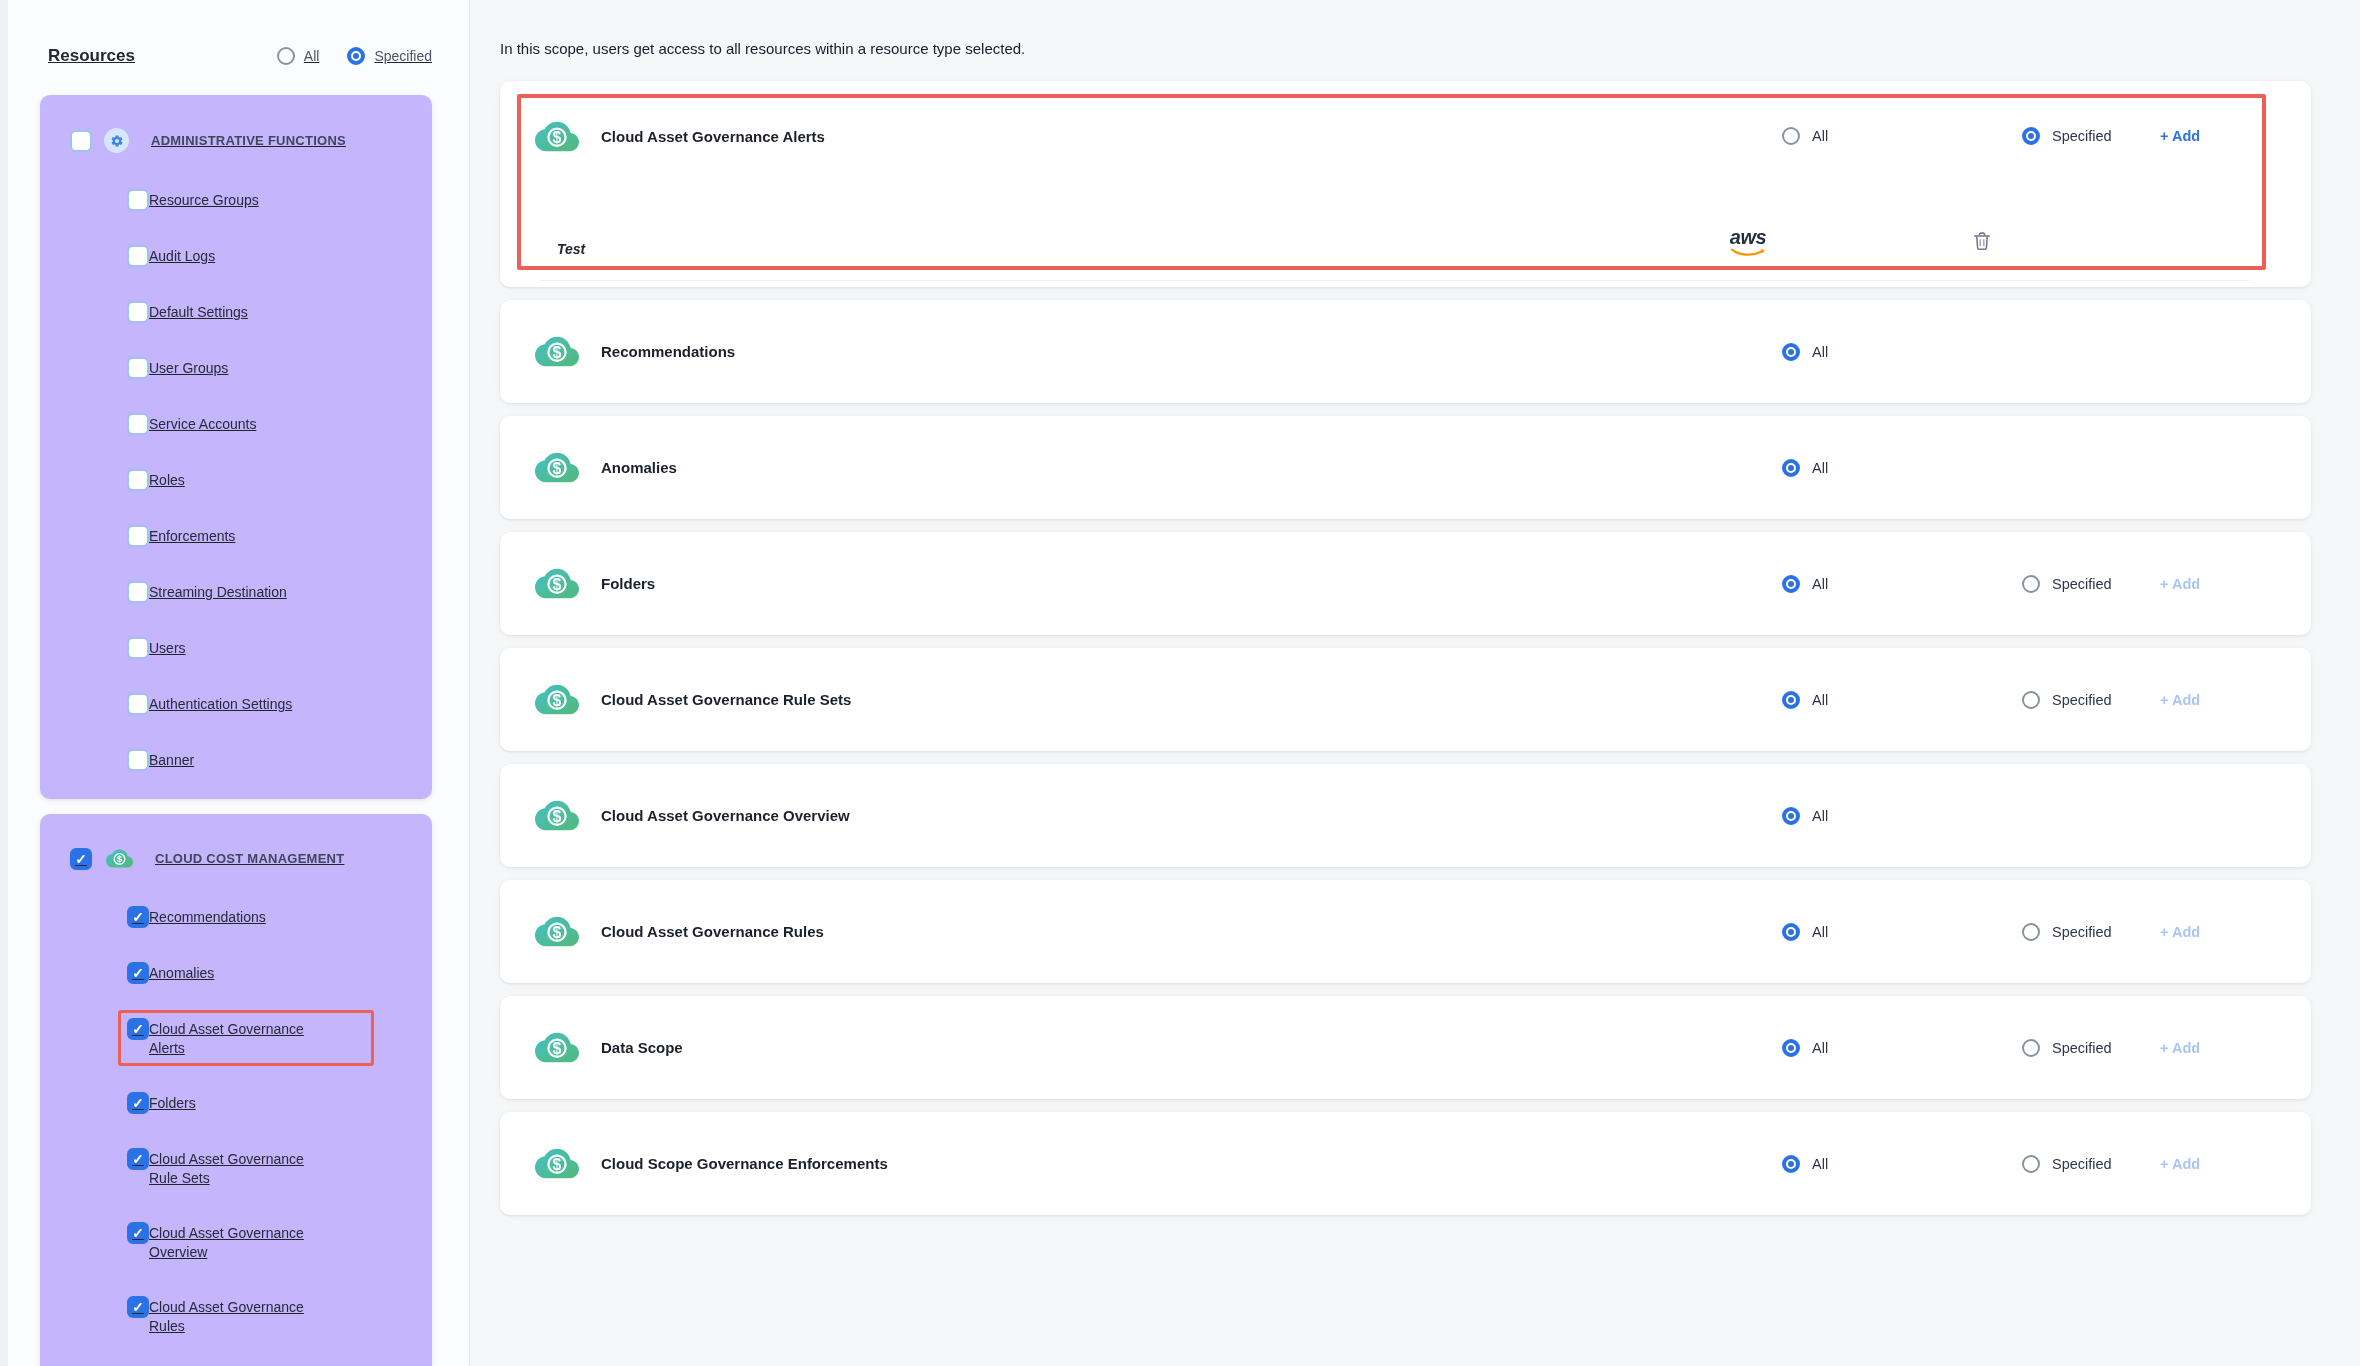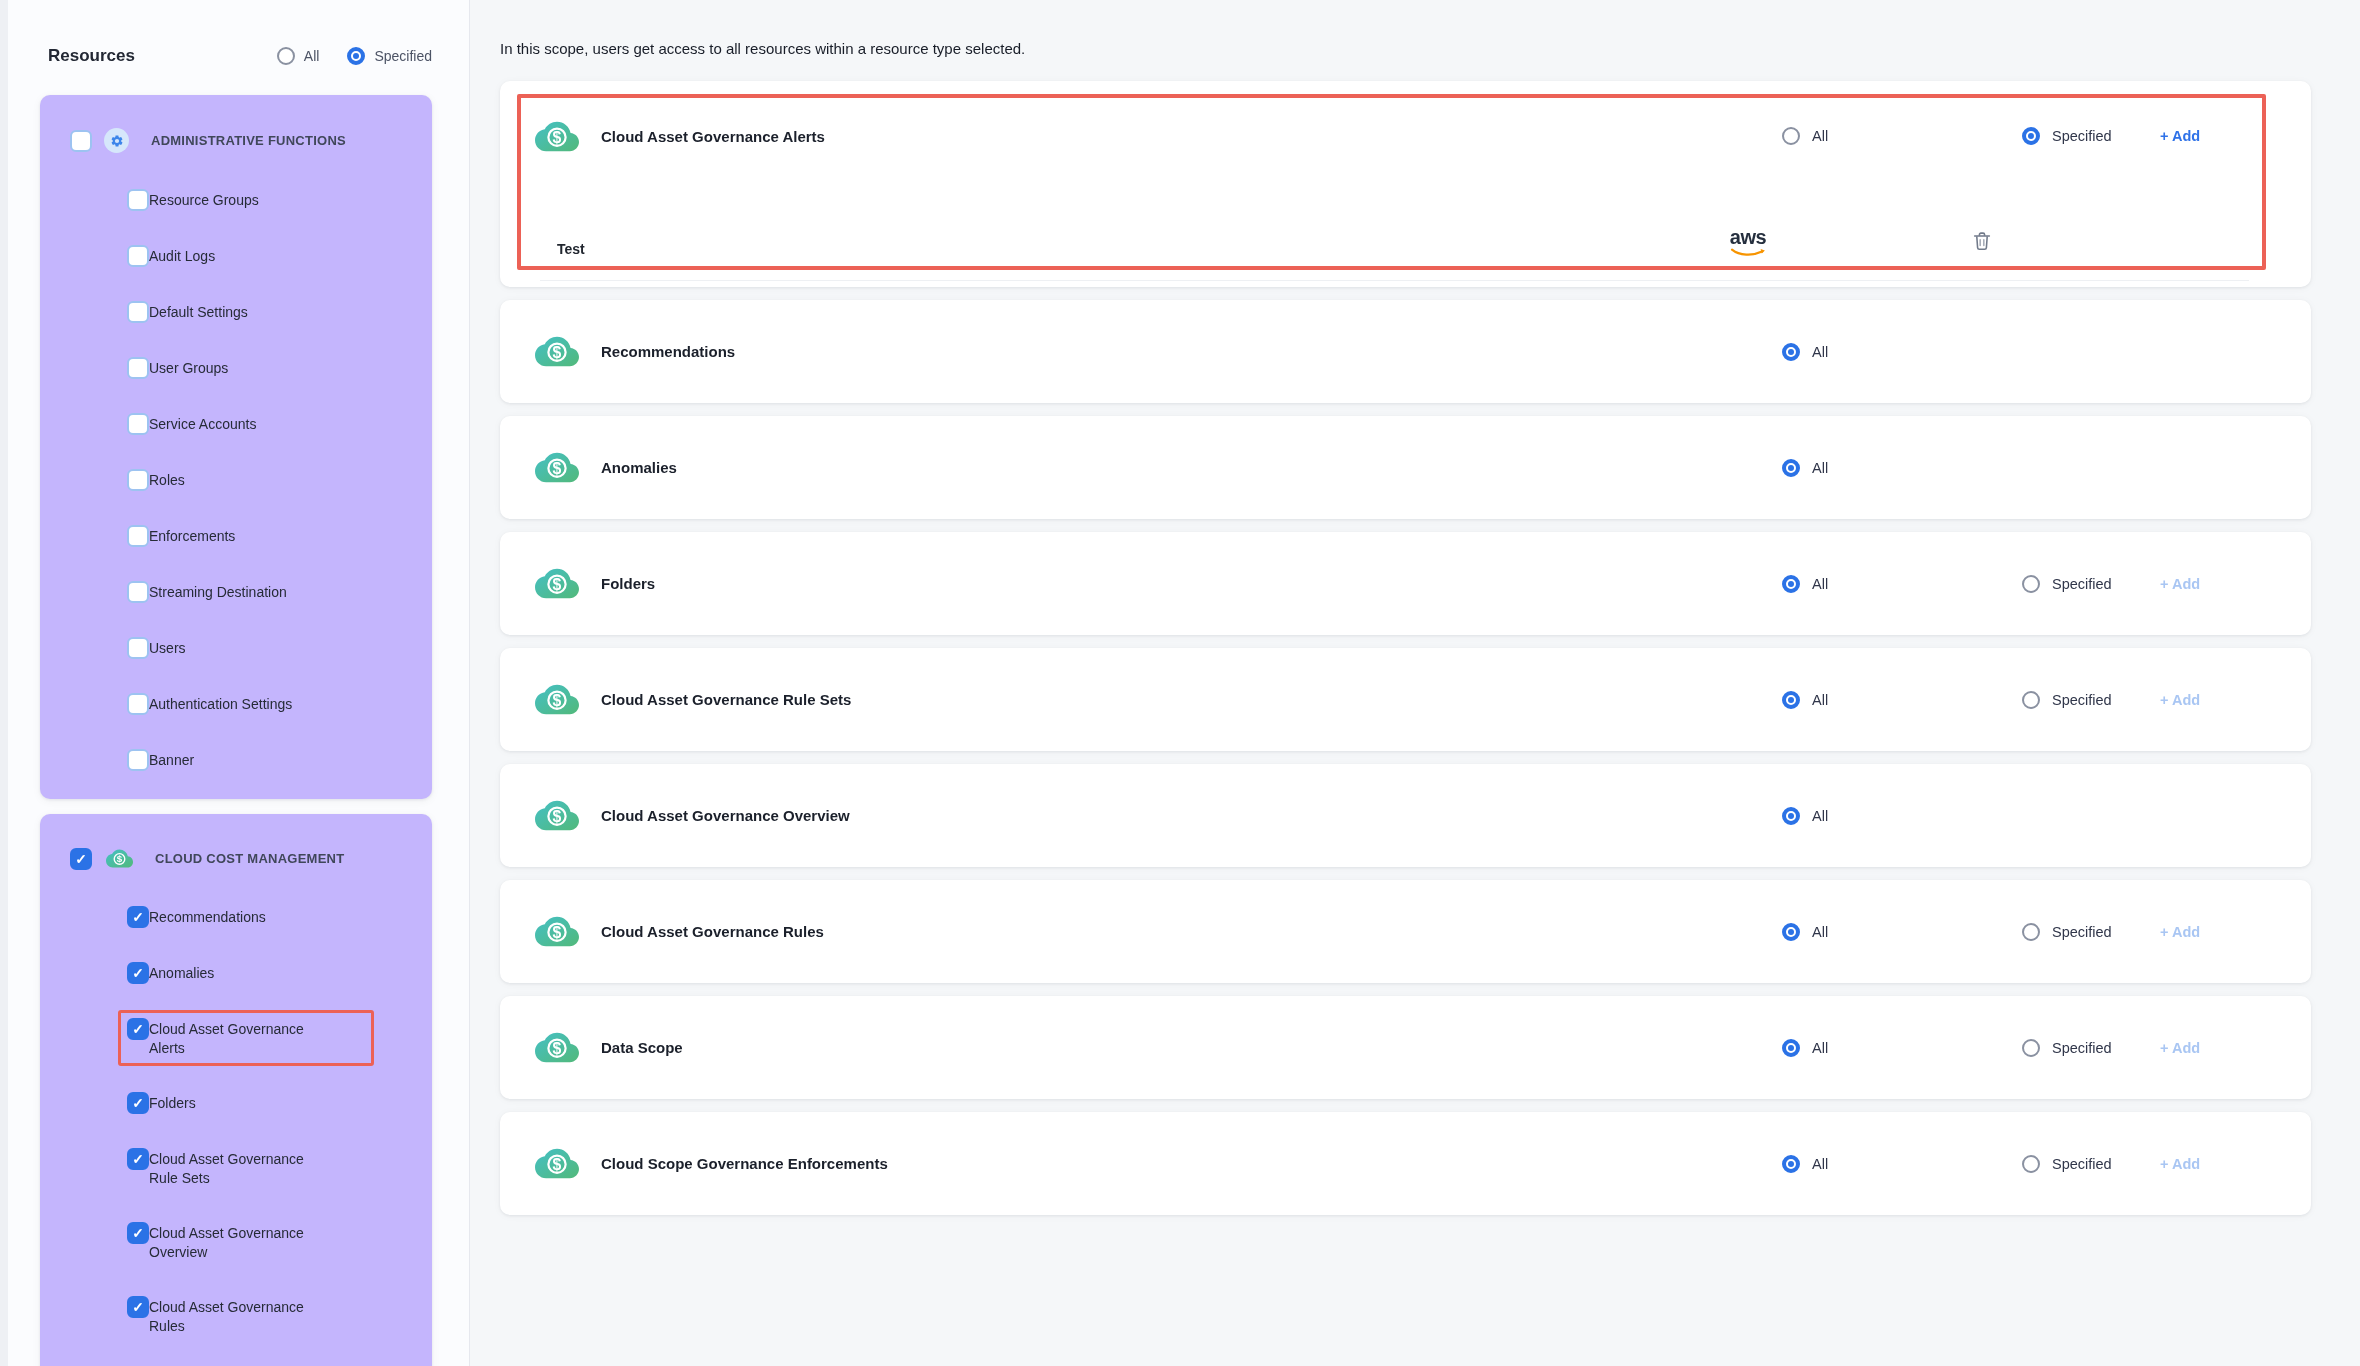--- a/index.html
+++ b/index.html
@@ -4,21 +4,21 @@
 <style>
   * { margin:0; padding:0; box-sizing:border-box; }
   html,body { width:2360px; height:1366px; overflow:hidden; }
   body { font-family:"Liberation Sans", sans-serif; background:#f5f7f9; color:#20242e; }
   .app { display:flex; width:2360px; height:1366px; }
 
   
   .sidebar {
     width:470px; min-width:470px; height:100%;
     background:#fbfcfe; border-right:1px solid #e6e8ee;
-    padding:0 37px 0 40px; position:relative;
+    padding:0 37px 0 40px; position:relative;text-decoration:underline;
   }
   .sidebar::before { content:""; position:absolute; left:0; top:0; bottom:0; width:8px; background:#eef0f4; }
   .sidebar-header { display:flex; align-items:center; margin-top:46px; padding-left:8px; }
   .sidebar-title { font-size:17px; font-weight:700; color:#232834; }
   .scope-radios { margin-left:auto; display:flex; align-items:center; gap:28px; }
   .radio-option { display:flex; align-items:center; gap:9px; cursor:pointer; }
   .radio-option .lbl { font-size:14px; color:#4c5365; }
 
   .radio { width:18px; height:18px; border-radius:50%; border:2px solid #8a91a1; background:#fff; flex:none; }
   .radio.on { border:4px solid #2b72e6; display:flex; align-items:center; justify-content:center; }
@@ -65,21 +65,21 @@
   .resource-card.expanded .row-main { height:110px; }
   .cloud-icon { width:44px; height:37px; margin-right:22px; flex:none; }
   .row-title { font-size:15px; font-weight:700; color:#1b202b; }
   .ctl { position:absolute; display:flex; align-items:center; gap:12px; top:50%; transform:translateY(-50%); }
   .ctl .lbl { font-size:14.5px; color:#30364a; }
   .ctl-all { left:1282px; }
   .ctl-spec { left:1522px; }
   .ctl-add { left:1660px; font-size:14.5px; font-weight:700; color:#2f72e8; cursor:pointer; }
   .ctl-add.disabled { color:#a9c6f3; }
 
-  .spec-item { position:relative; height:64px; margin:26px 62px 0 40px; border-bottom:1.5px solid #eef0f3; display:flex; align-items:center; }
+  .spec-item { position:relative; height:64px; margin:26px 62px 0 40px; border-bottom:1.5px solid #eef0f3; display:flex; align-items:center;font-style:italic; }
   .spec-name { font-size:14px; font-weight:700; color:#21262f; padding-left:17px; }
   .aws-logo { position:absolute; left:1188px; top:14px; width:40px; text-align:center; }
   .aws-text { font-size:20px; font-weight:700; color:#252f3e; letter-spacing:-.5px; line-height:13px; display:block; }
   .trash-btn { position:absolute; left:1430px; top:12px; width:24px; height:26px; background:none; border:none; cursor:pointer; }
 </style>
 </head>
 <body>
 
 <svg width="0" height="0" style="position:absolute">
   <defs>

